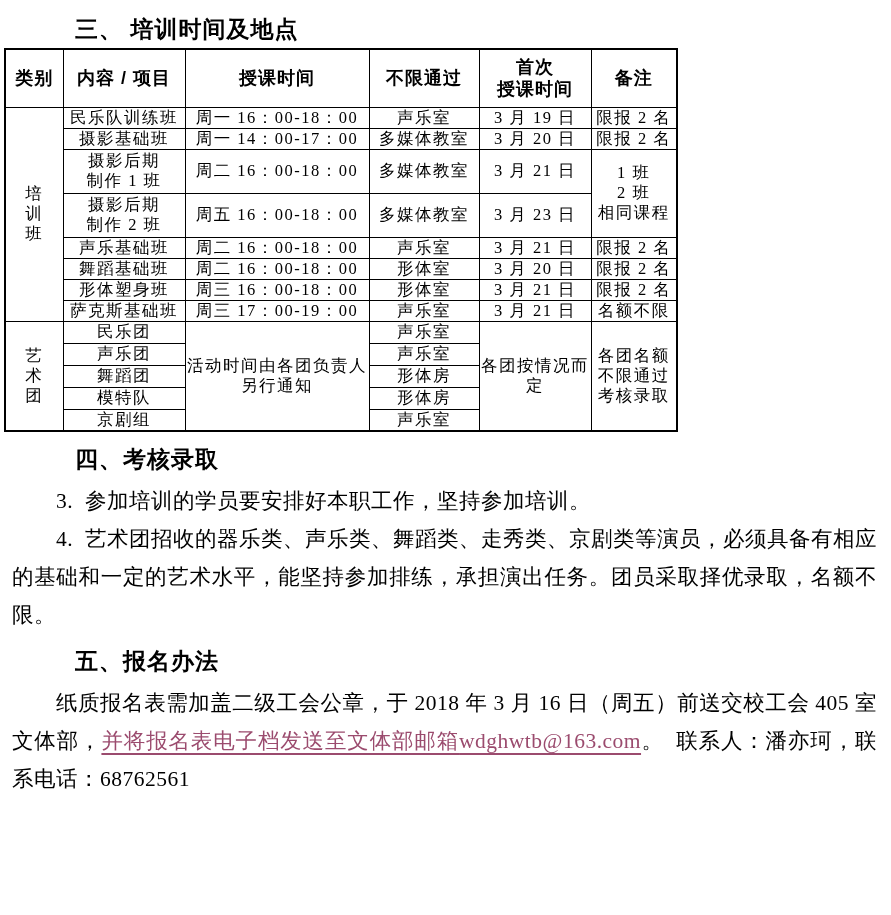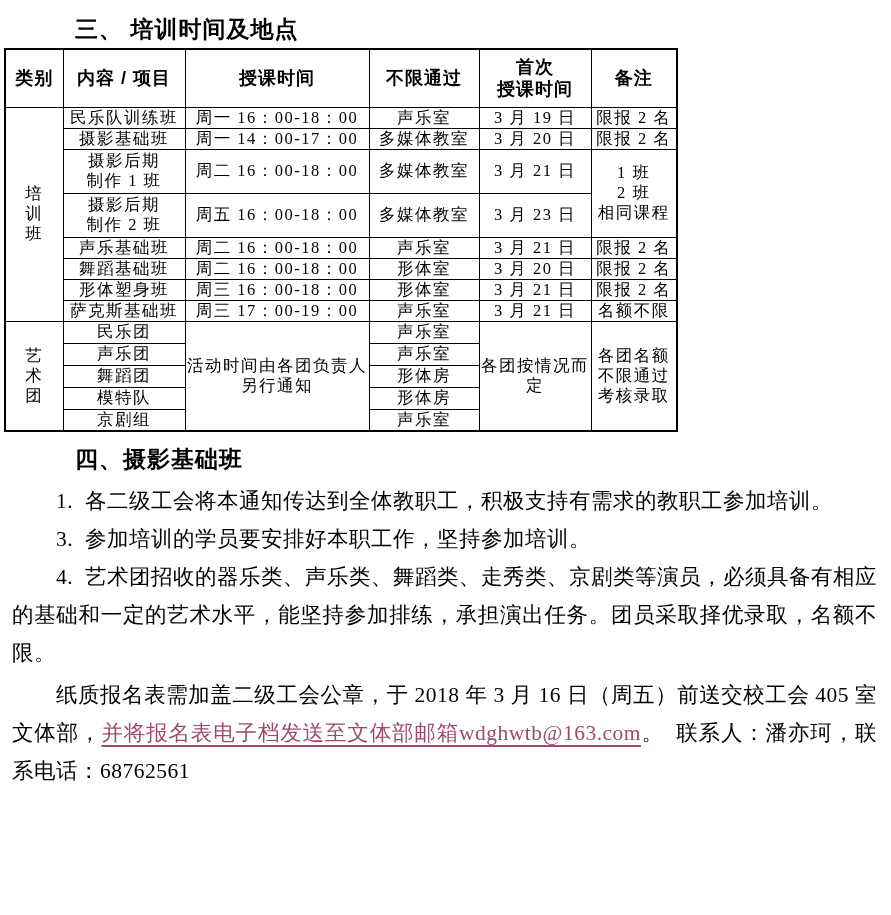--- a/index.html
+++ b/index.html
@@ -198,22 +198,22 @@
         <td>模特队</td>
         <td>形体房</td>
       </tr>
       <tr class="art">
         <td>京剧组</td>
         <td>声乐室</td>
       </tr>
     </tbody>
   </table>
 
-  <h2 class="sec-heading mid">四、摄影基础班</h2>
-
-  <p class="para first">1.  各二级工会将本通知传达到全体教职工，积极支持有需求的教职工参加培训。</p>
+  <h2 class="sec-heading mid">四、考核录取</h2>
+
   <p class="para">3.  参加培训的学员要安排好本职工作，坚持参加培训。</p>
   <p class="para">4.  艺术团招收的器乐类、声乐类、舞蹈类、走秀类、京剧类等演员，必须具备有相应的基础和一定的艺术水平，能坚持参加排练，承担演出任务。团员采取择优录取，名额不限。</p>
 
+  <h2 class="sec-heading mid">五、报名办法</h2>
 
   <p class="para first"><span>纸质报名表需加盖二级工会公章，于 2018 年 3 月 16 日（周五）前送交校工会 405 室文体部，</span><span class="red-link">并将报名表电子档发送至文体部邮箱</span><span class="red-link">wdghwtb@163.com</span><span>。  联系人：潘亦珂，联系电话：68762561</span></p>
 
 </div>
 
 </body></html>

